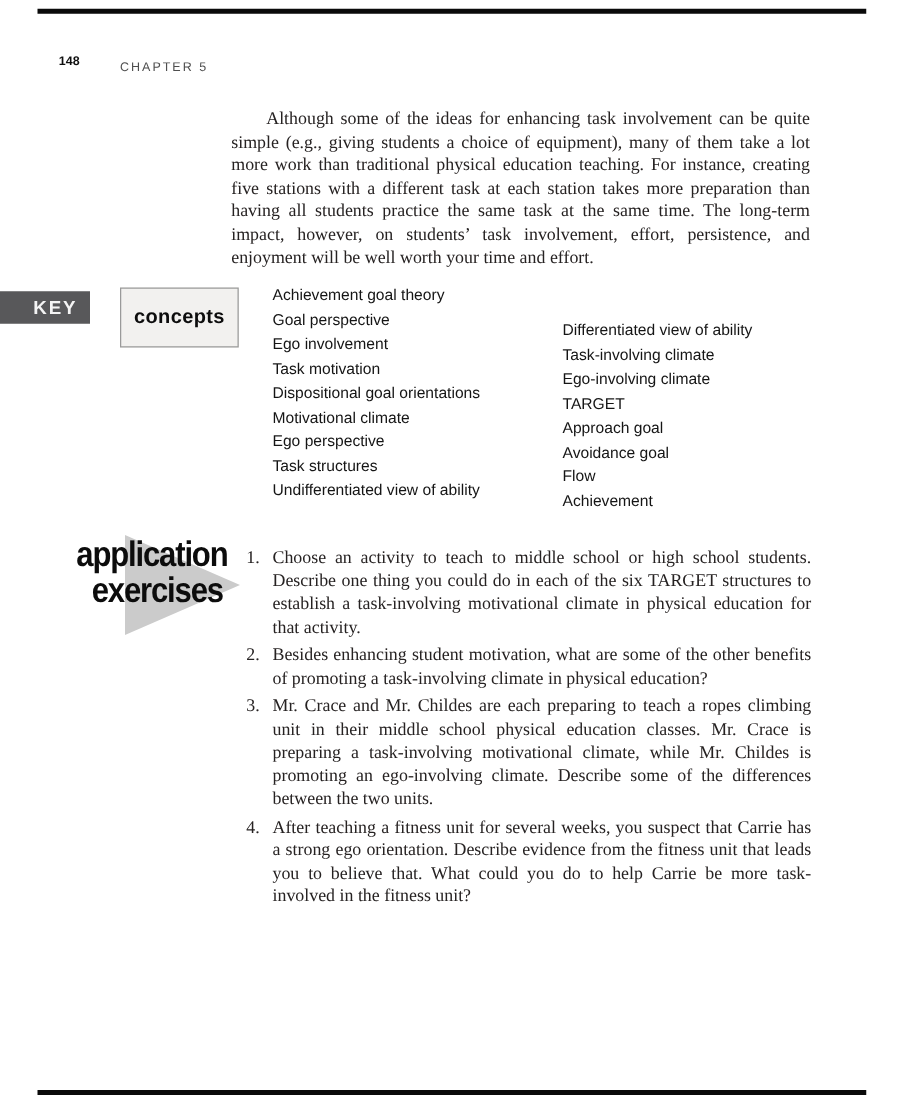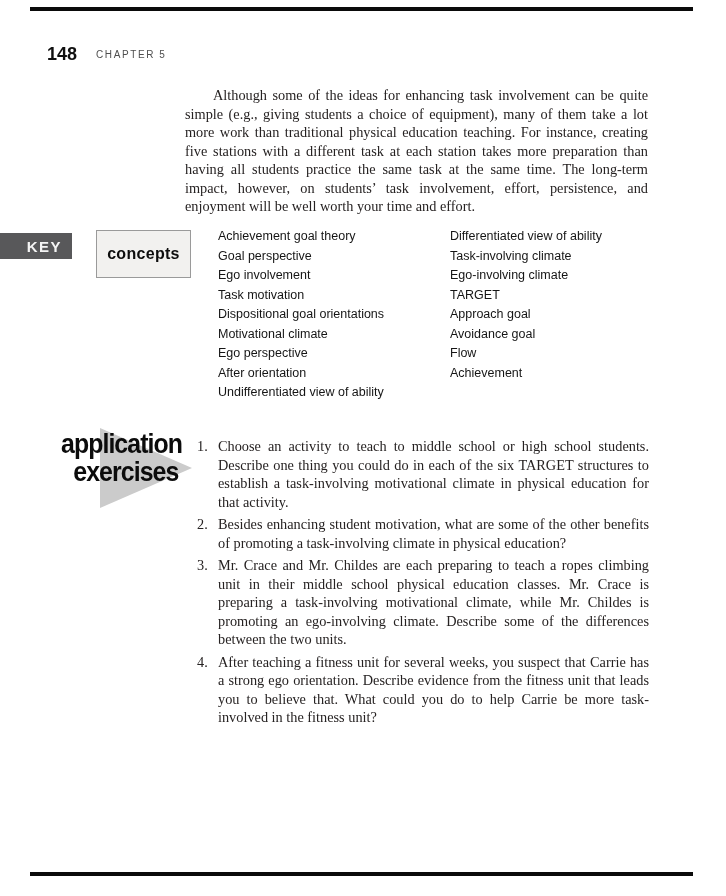--- a/index.html
+++ b/index.html
@@ -14,21 +14,21 @@
   .rule {
     position: absolute; left: 30px; width: 663px; height: 4px;
     background: #0a0a0a;
   }
   .rule-top { top: 7px; }
   .rule-bottom { top: 872px; }
 
   .page-number {
     position: absolute; left: 47px; top: 44px;
     font-family: "Liberation Sans", sans-serif;
-    font-weight: 700; font-size: 18px; color: #0f0f0f;
+    font-weight: 700; font-size: 10px; color: #0f0f0f;
   }
   .chapter-label {
     position: absolute; left: 96px; top: 49px;
     font-family: "Liberation Sans", sans-serif;
     font-size: 10px; letter-spacing: 1.6px; color: #4e4e4e;
   }
 
   .intro {
     position: absolute; left: 185px; top: 72px; width: 463px;
     font-size: 14.3px; line-height: 18.5px;
@@ -55,21 +55,21 @@
     font-weight: 700; font-size: 16px; letter-spacing: 0.3px;
   }
 
   .key-col {
     position: absolute; top: 227px;
     list-style: none; margin: 0; padding: 0;
     font-family: "Liberation Sans", sans-serif;
     font-size: 12.5px; line-height: 19.5px; color: #151515;
   }
   .key-col-1 { left: 218px; width: 230px; }
-  .key-col-2 { left: 450px; width: 210px; }
+  .key-col-2 { left: 450px; width: 210px; margin-top: 28px; }
 
   .app-arrow { position: absolute; left: 100px; top: 428px; }
 
   .app-label {
     position: absolute; left: 36px; top: 430px; width: 146px;
     text-align: right;
     font-family: "Liberation Sans", sans-serif;
     font-weight: 700; color: #0c0c0c;
     font-size: 27px; line-height: 27px; letter-spacing: -1px;
     transform: scale(0.92, 1.05); transform-origin: right top;
@@ -103,21 +103,21 @@
 </div>
 
 <ul class="key-col key-col-1">
   <li>Achievement goal theory</li>
   <li>Goal perspective</li>
   <li>Ego involvement</li>
   <li>Task motivation</li>
   <li>Dispositional goal orientations</li>
   <li>Motivational climate</li>
   <li>Ego perspective</li>
-  <li>After orientation</li>
+  <li>Task structures</li>
   <li>Undifferentiated view of ability</li>
 </ul>
 
 <ul class="key-col key-col-2">
   <li>Differentiated view of ability</li>
   <li>Task-involving climate</li>
   <li>Ego-involving climate</li>
   <li>TARGET</li>
   <li>Approach goal</li>
   <li>Avoidance goal</li>

